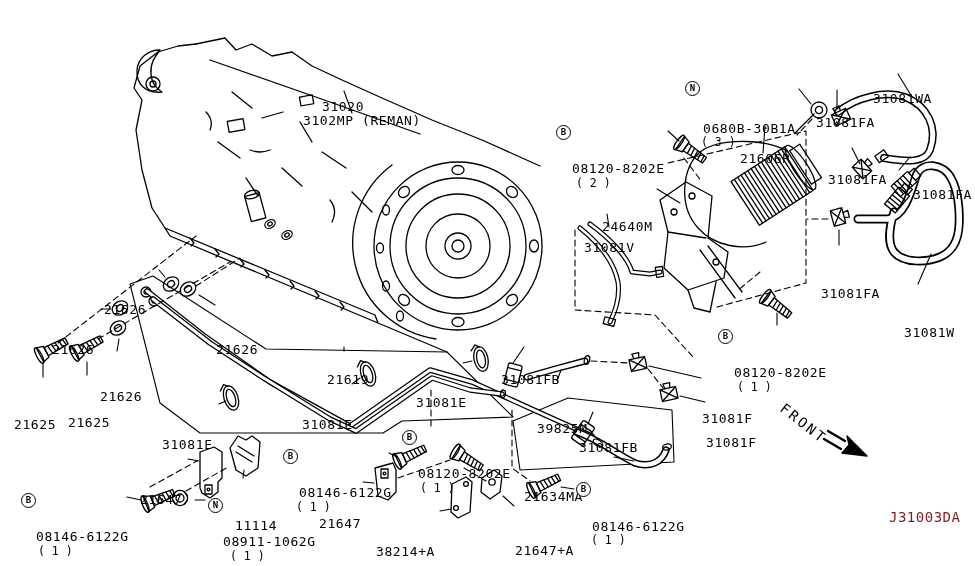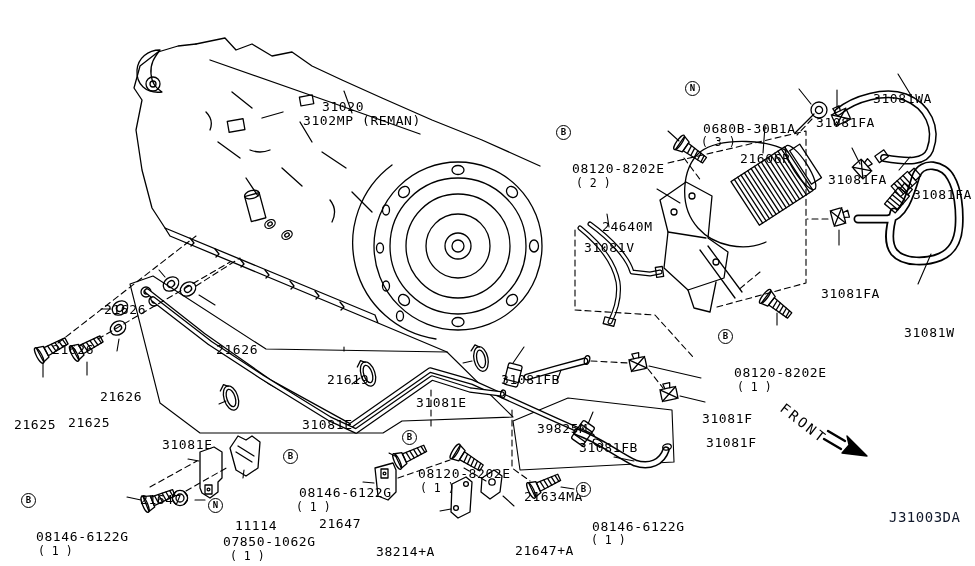--- a/index.html
+++ b/index.html
@@ -8,21 +8,21 @@
   svg{position:absolute;left:0;top:0;}
   .lbl{position:absolute;font:13px "DejaVu Sans Mono",monospace;letter-spacing:.6px;
        line-height:13px;color:#000;white-space:pre;margin-top:40px;}
   .qty{font-size:11.5px;letter-spacing:0;}
   .circ{position:absolute;width:13px;height:13px;border:1.3px solid #000;border-radius:50%;
         font:bold 9px "DejaVu Sans Mono",monospace;text-align:center;line-height:13px;
         letter-spacing:0;color:#000;background:#fff;}
   .front{position:absolute;left:787px;top:400px;font:14px "DejaVu Sans Mono",monospace;
          letter-spacing:2.5px;transform:rotate(38deg);transform-origin:left top;color:#000;}
   .code{position:absolute;left:889px;top:509px;font:14px "DejaVu Sans Mono",monospace;
-        letter-spacing:.5px;color:#0f172a;}
+        letter-spacing:.5px;color:#7f1d1d;}
 </style>
 </head>
 <body>
 
 <div class="stage">
 
 <svg width="975" height="566" viewBox="0 0 975 566" fill="none" stroke="#000" stroke-width="1.3" stroke-linecap="round" stroke-linejoin="round">
 
   <defs>
     <g id="bolt">
@@ -352,19 +352,19 @@
 <div class="lbl qty" style="left:296px;top:461px">( 1 )</div>
 
 <div class="lbl" style="left:140px;top:453px">21647</div>
 <div class="lbl" style="left:235px;top:479px">11114</div>
 
 <span class="circ" style="left:21px;top:493px">B</span>
 <div class="lbl" style="left:36px;top:490px">08146-6122G</div>
 <div class="lbl qty" style="left:38px;top:505px">( 1 )</div>
 
 <span class="circ" style="left:208px;top:498px">N</span>
-<div class="lbl" style="left:223px;top:495px">07850-1062G</div>
+<div class="lbl" style="left:223px;top:495px">08911-1062G</div>
 <div class="lbl qty" style="left:230px;top:510px">( 1 )</div>
 
 <div class="front">FRONT</div>
 <div class="code">J31003DA</div>
 
 </div>
 
 </body></html>

